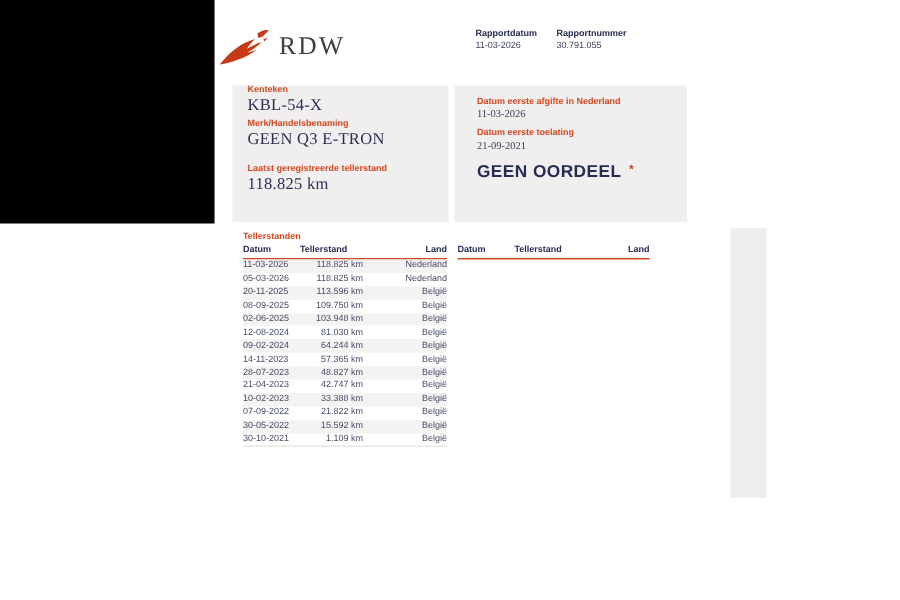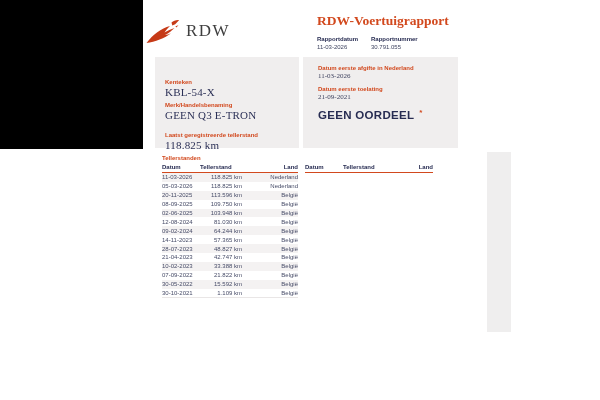--- a/index.html
+++ b/index.html
@@ -21,21 +21,21 @@
   .title-block { position:absolute; left:317px; top:13px; }
   .report-title { font-family:"Liberation Serif", serif; font-weight:bold;
     font-size:13.5px; color:var(--accent-orange,#d2491e); }
   .meta { display:flex; gap:13px; margin-top:7px; }
   .meta .m-label { font-size:6px; font-weight:bold; color:var(--navy,#272c52); }
   .meta .m-value { font-size:6px; color:#3f4460; margin-top:2px; }
 
   
   .info-box { position:absolute; top:57px; height:91px; box-sizing:border-box;
     background:var(--box-gray,#f0eeee); }
-  .box-left  { left:155px; width:144px; padding:22px 6px 0 10px; }
+  .box-left  { left:155px; width:144px; padding:0 6px 0 10px; }
   .box-right { left:303px; width:155px; padding:8px 6px 0 15px; }
   .flabel { font-size:6px; font-weight:bold; color:var(--accent-orange,#d2491e);
     margin-bottom:1px; }
   .fvalue { font-family:"Liberation Serif", serif; font-size:11px;
     color:#2b3056; margin-bottom:4px; letter-spacing:0.2px; }
   .fvalue-sm { font-family:"Liberation Serif", serif; font-size:7px;
     color:#3a3f5c; margin-bottom:6px; }
   .gap-lg { height:7px; }
   .oordeel { margin-top:8px; display:flex; align-items:flex-start;
     font-weight:bold; font-size:11.5px; letter-spacing:0.3px;
@@ -78,21 +78,20 @@
   <div class="shadow-band"></div>
 
   <svg class="logo" viewBox="0 0 34 27" xmlns="http://www.w3.org/2000/svg">
     <path fill="var(--logo-red,#c63a17)" d="M0.5,25 C7,16.5 15,10.5 24,8 C21,11 19.5,13 18.5,14.5 C21.5,13 25,11 28.5,10 C26,12.5 23,15 19,17 C21,16.8 23,16.1 25,15.2 C19,20 9,23.8 0.5,25 Z"></path>
     <path fill="var(--logo-red,#c63a17)" d="M25.5,4.5 C27.5,2.8 30,1.8 33.2,2.1 L29.2,6.3 L26.3,7.4 Z"></path>
     <path fill="var(--logo-red,#c63a17)" d="M29.5,8.2 L32.5,7.2 L30.2,9.6 Z"></path>
   </svg>
   <div class="brand">RDW</div>
 
   <div class="title-block">
-    <div class="report-title">RDW-Voertuigrapport</div>
     <div class="meta">
       <div>
         <div class="m-label">Rapportdatum</div>
         <div class="m-value">11-03-2026</div>
       </div>
       <div>
         <div class="m-label">Rapportnummer</div>
         <div class="m-value">30.791.055</div>
       </div>
     </div>

